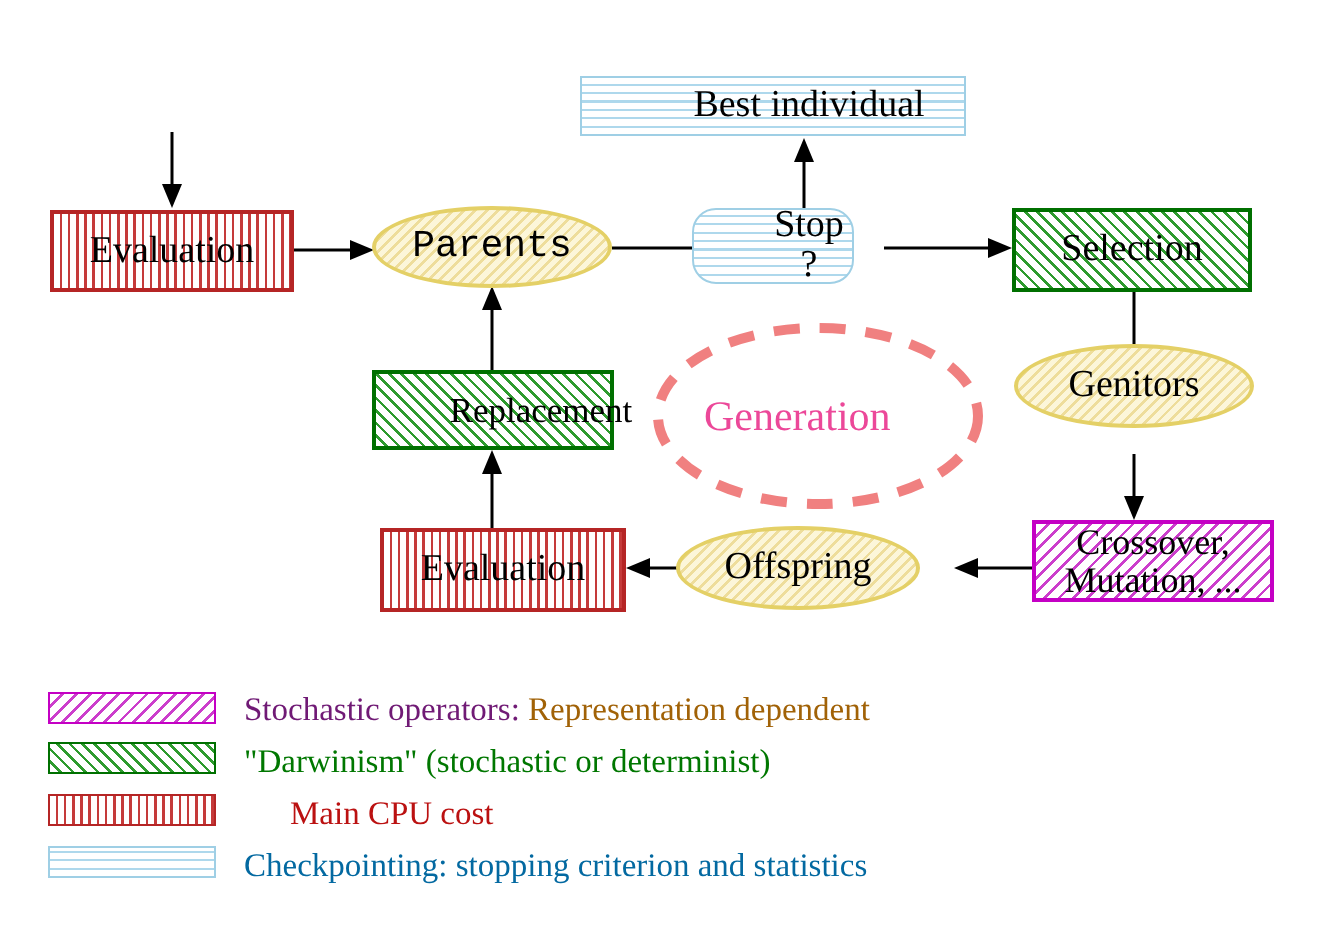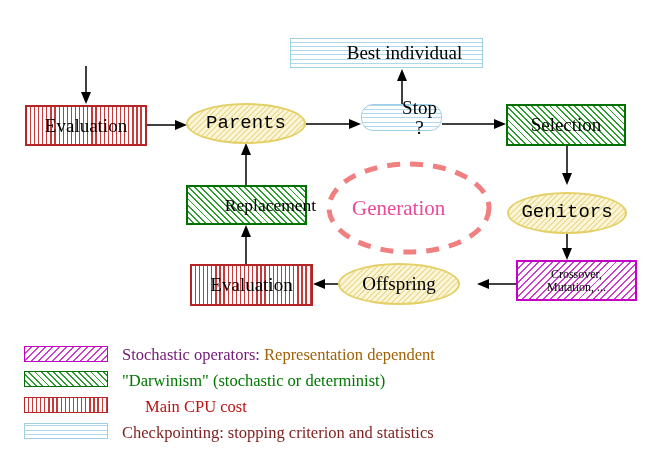--- a/index.html
+++ b/index.html
@@ -23,22 +23,22 @@
   .gen-label { position:absolute; color:#ec4899; font-size:21px; }
   .legend-row { position:absolute; }
   .swatch { position:absolute; left:24px; width:84px; height:16px; box-sizing:border-box; }
   .swatch.h-magenta,.swatch.h-red,.swatch.h-green { border-width:1.5px; }
   .swatch.h-cyan { border-width:1px; }
   .ltext { position:absolute; left:122px; font-size:16.5px; white-space:nowrap; }
   .c-magenta { color:#701a75; }
   .c-gold { color:#a16207; }
   .c-green { color:#007700; }
   .c-red { color:#bb1111;margin-left:23px; }
-  .c-cyan { color:#7f1d1d;text-align:center; }
-  .two-line { font-size:12px; flex-direction:column; }
+  .c-cyan { color:#0369a1;text-align:center; }
+  .two-line { font-size:18px; flex-direction:column; }
 </style>
 </head>
 <body>
 
 <div class="canvas">
 
   <svg class="wires" viewBox="0 0 662 471">
     <g stroke="#000000" stroke-width="1.5">
       <line x1="86" y1="66" x2="86" y2="94"></line>
       <line x1="147" y1="125" x2="178" y2="125"></line>
@@ -68,25 +68,25 @@
     <ellipse cx="409" cy="208" rx="80" ry="44" fill="none" stroke="#f08080" stroke-width="5" stroke-dasharray="13,10"></ellipse>
   </svg>
 
 
   <div class="node h-red" style="left:25px;top:105px;width:122px;height:41px;">Evaluation</div>
 
   <div class="node h-yellow ellipse" style="left:186px;top:103px;width:120px;height:41px;font-family:Liberation Mono, monospace;">Parents</div>
 
   <div class="node h-cyan" style="left:290px;top:38px;width:193px;height:30px;">Best individual</div>
 
-  <div class="node h-cyan rounded" style="left:361px;top:104px;width:81px;height:27px;">Stop ?</div>
+  <div class="node h-cyan rounded" style="left:346px;top:104px;width:81px;height:38px;">Stop ?</div>
 
   <div class="node h-green" style="left:506px;top:104px;width:120px;height:42px;">Selection</div>
 
-  <div class="node h-yellow ellipse" style="left:507px;top:192px;width:120px;height:42px;font-family:Liberation Mono, monospace;">Genitors</div>
+  <div class="node h-yellow ellipse" style="left:507px;top:172px;width:120px;height:42px;">Genitors</div>
 
   <div class="node h-magenta two-line" style="left:516px;top:260px;width:121px;height:41px;">
     <span>Crossover,</span>
     <span>Mutation, ...</span>
   </div>
 
   <div class="node h-yellow ellipse" style="left:338px;top:263px;width:122px;height:42px;">Offspring</div>
 
   <div class="node h-red" style="left:190px;top:264px;width:123px;height:42px;">Evaluation</div>
 

